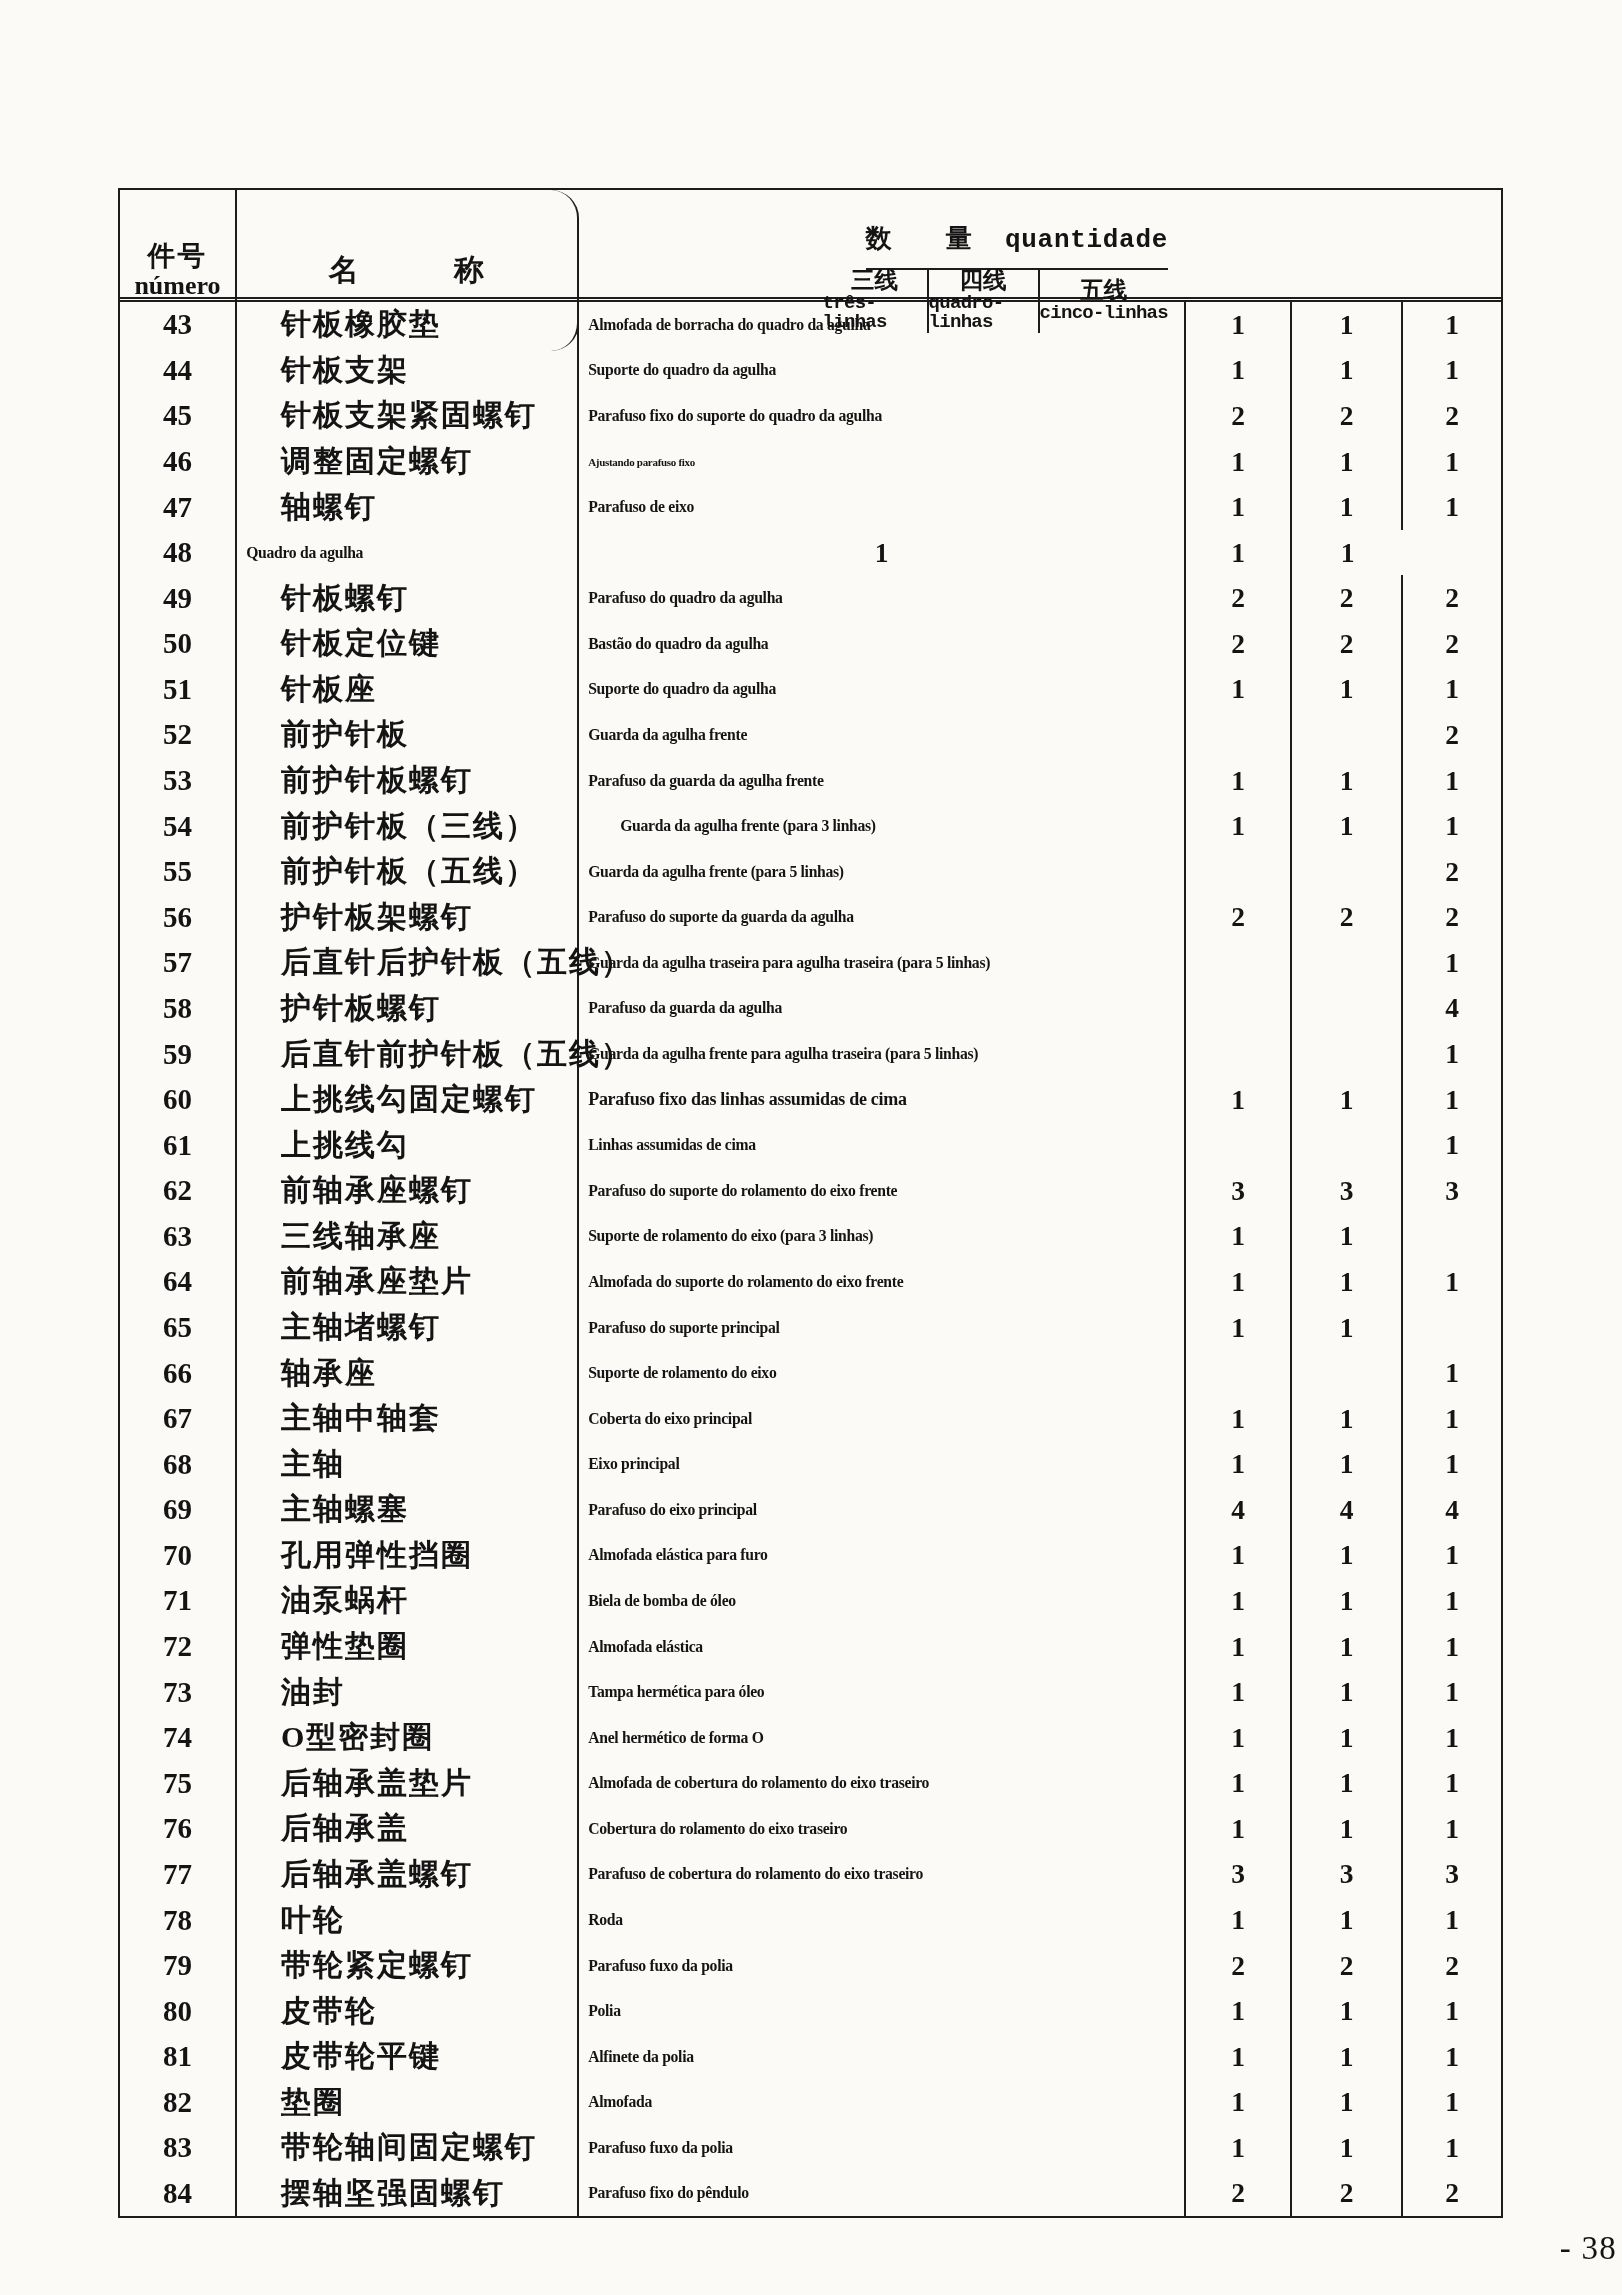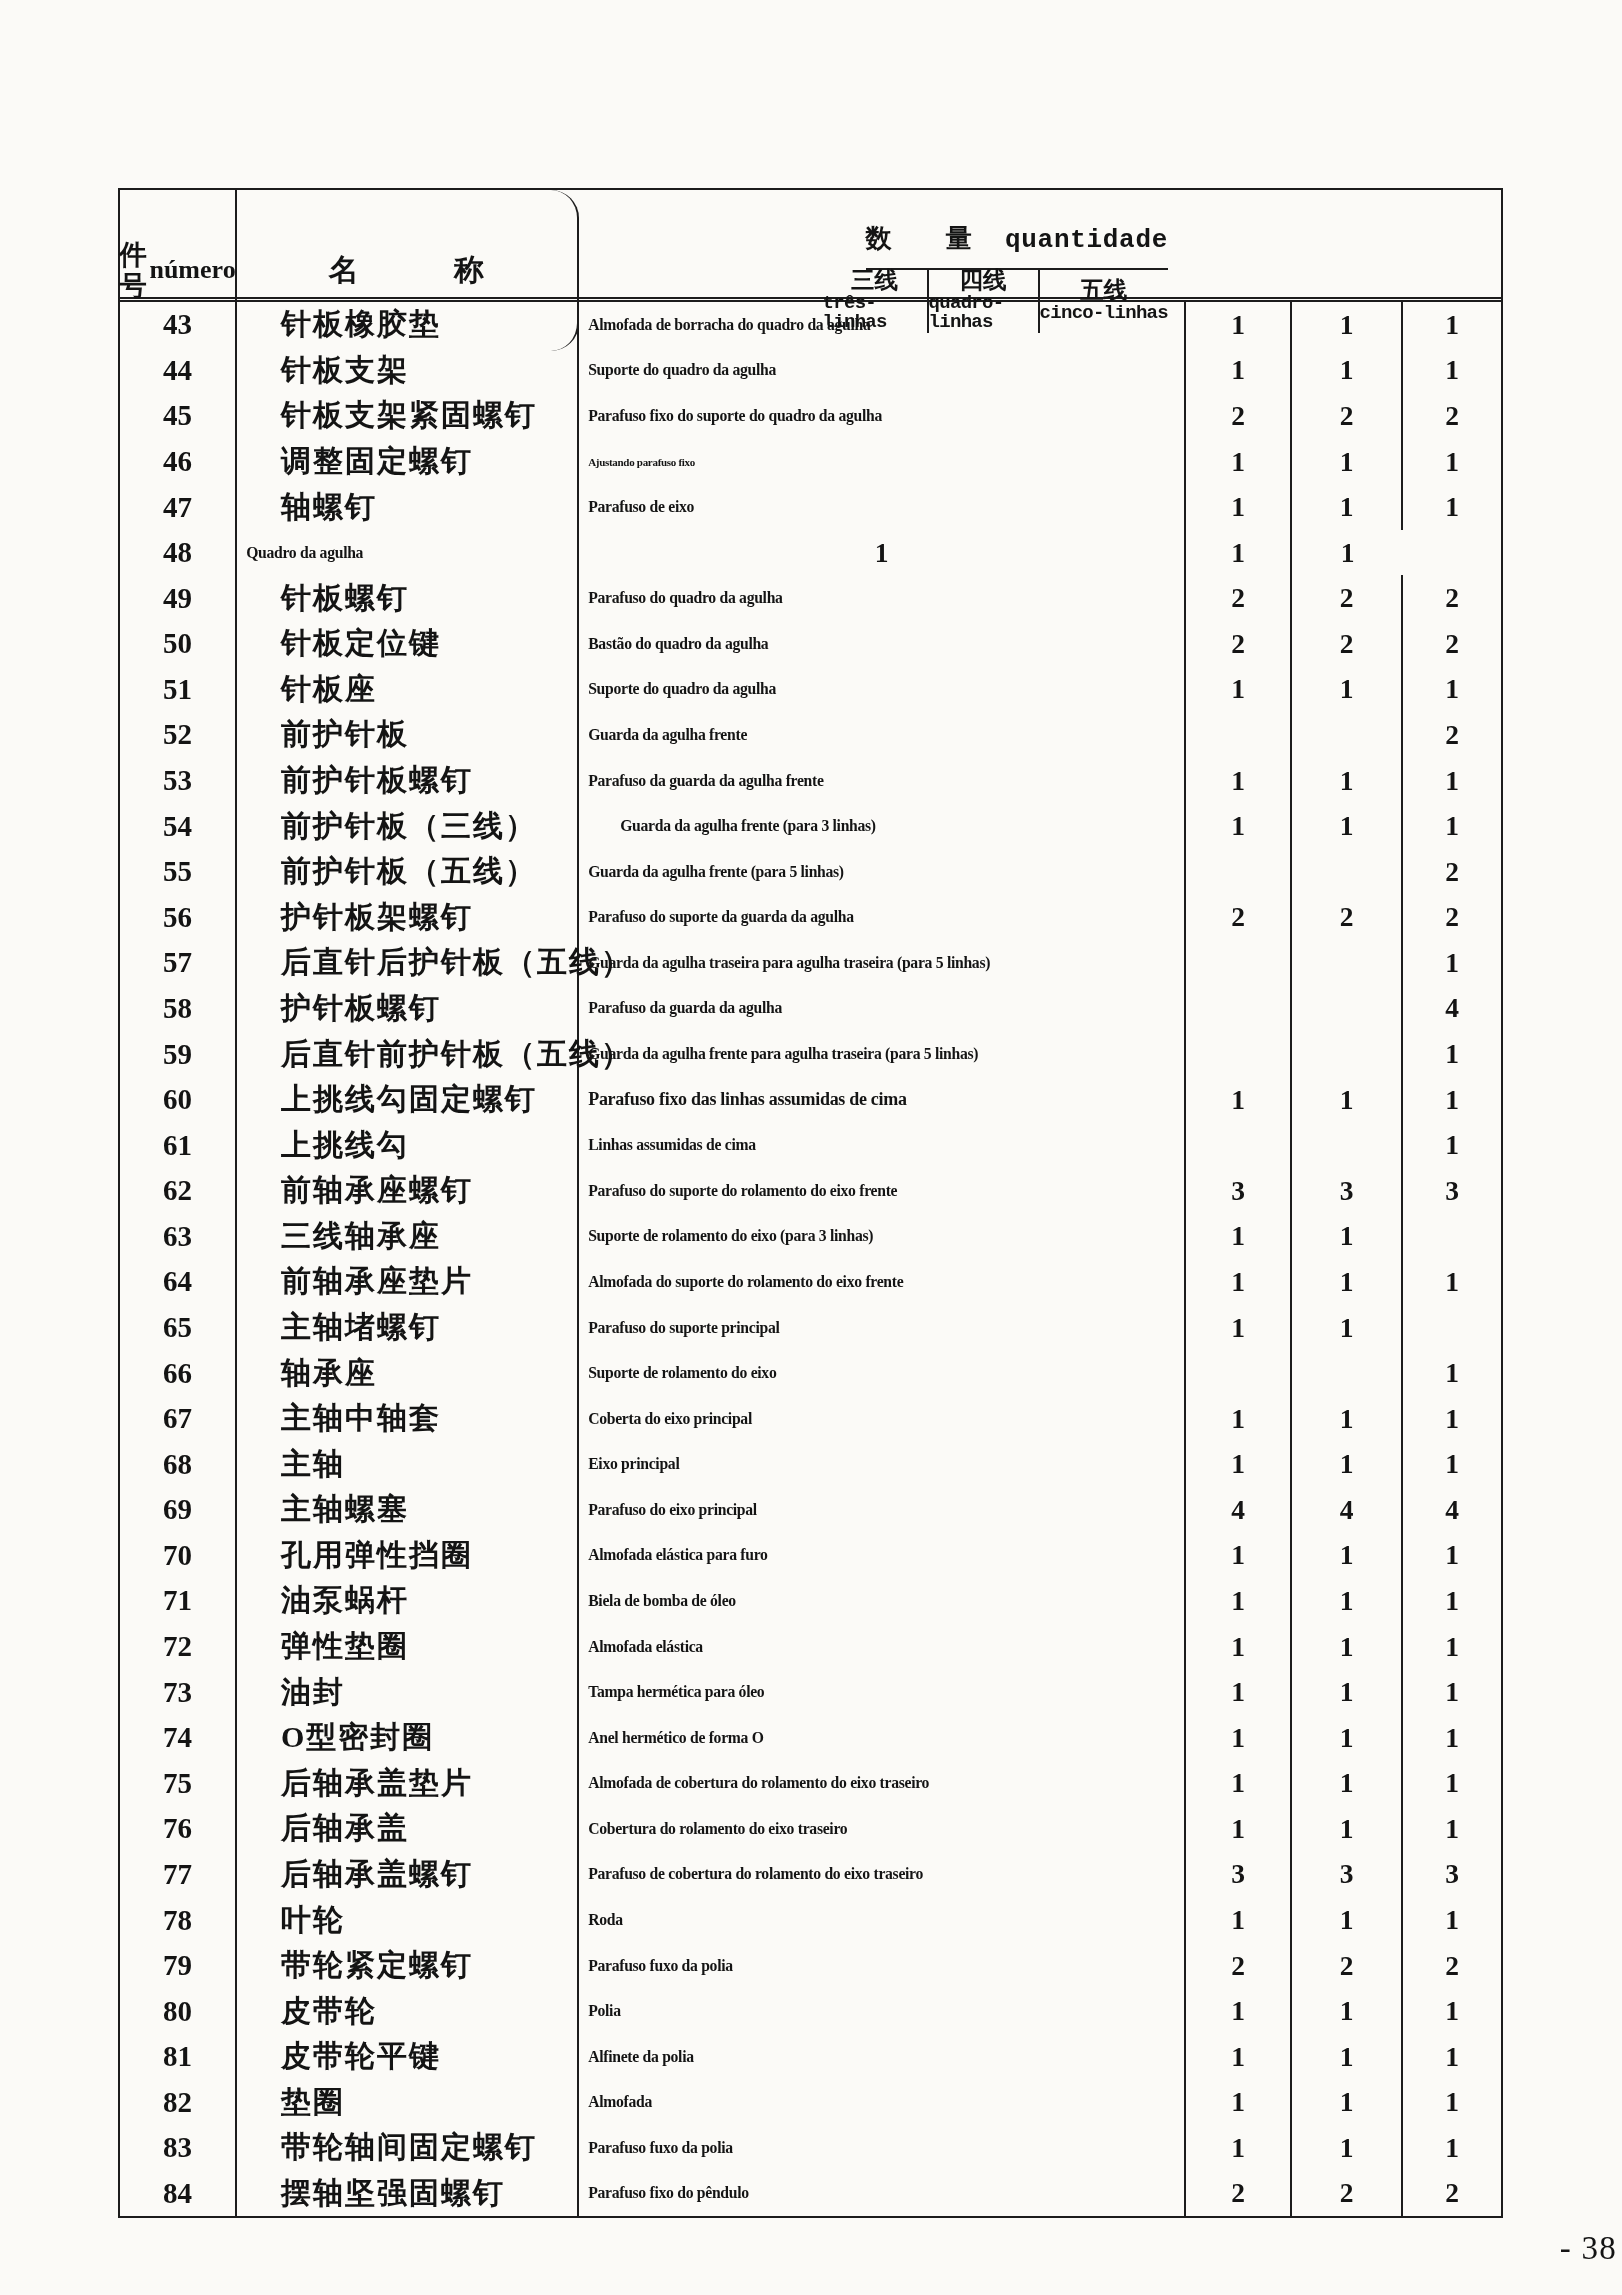--- a/index.html
+++ b/index.html
@@ -21,21 +21,21 @@
   }
   .thead{
     display:grid;
     grid-template-columns:117px 342px 607px 318px;
     height:107px;flex:0 0 107px;
     border-bottom:5.9px double #1c1c1c;
     font-weight:bold;
   }
   .hc{border-right:2px solid #1c1c1c;display:flex;align-items:center;justify-content:center;}
   .hc:last-child{border-right:none;}
-  .hc-number{line-height:1.15;}
+  .hc-number{flex-direction:column;line-height:1.15;}
   .hc-number .cjk{font-size:27.5px;letter-spacing:2.6px;}
   .hc-number .lat{font-size:26px;}
   .hc-name{font-size:30px;letter-spacing:1.3px;white-space:pre;border-radius:28px;}
   .hc-nome{font-size:27.5px;}
   .hc-qty{display:flex;flex-direction:column;align-items:flex-end;justify-content:flex-start;padding:18px;font-family:Liberation Mono, monospace;}
   .qty-title{
     flex:0 0 60px;display:flex;align-items:center;justify-content:center;
     border-bottom:2px solid #1c1c1c;
     font-size:26px;white-space:pre;letter-spacing:0.7px;
   }

